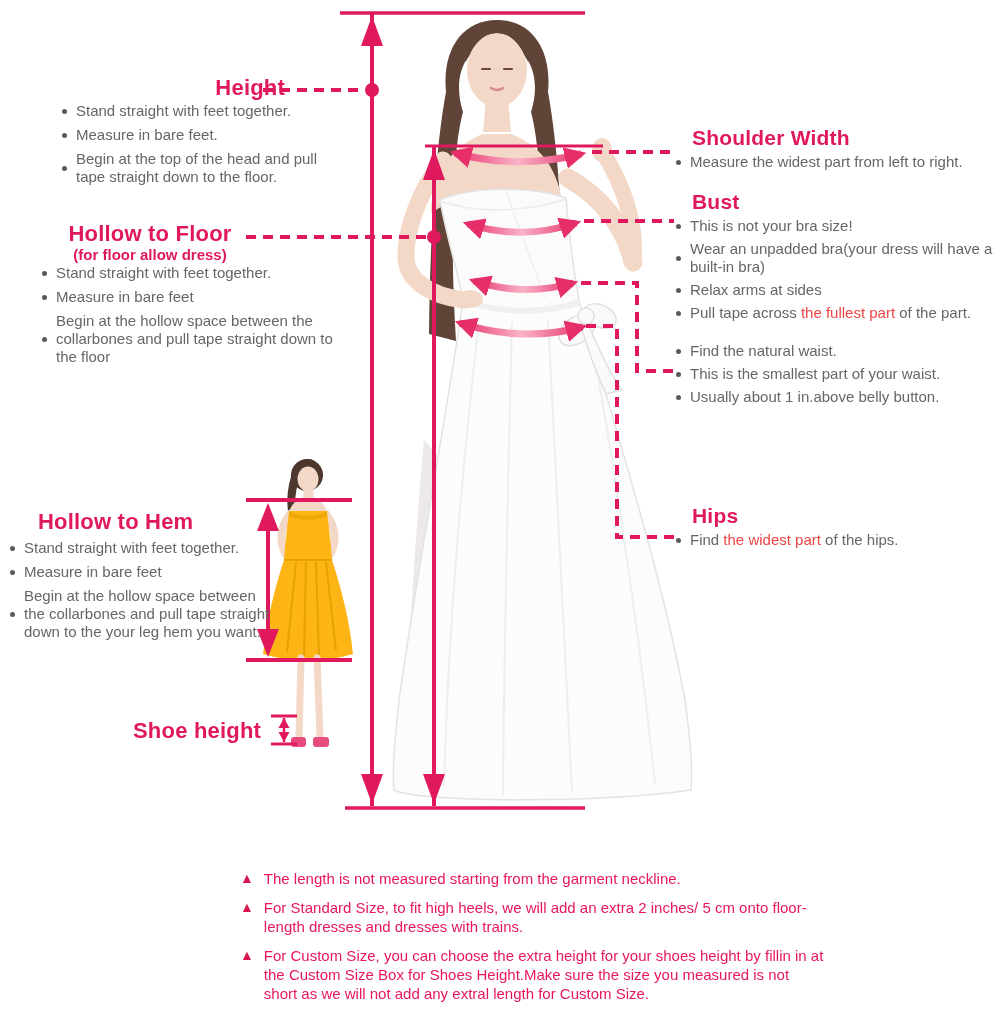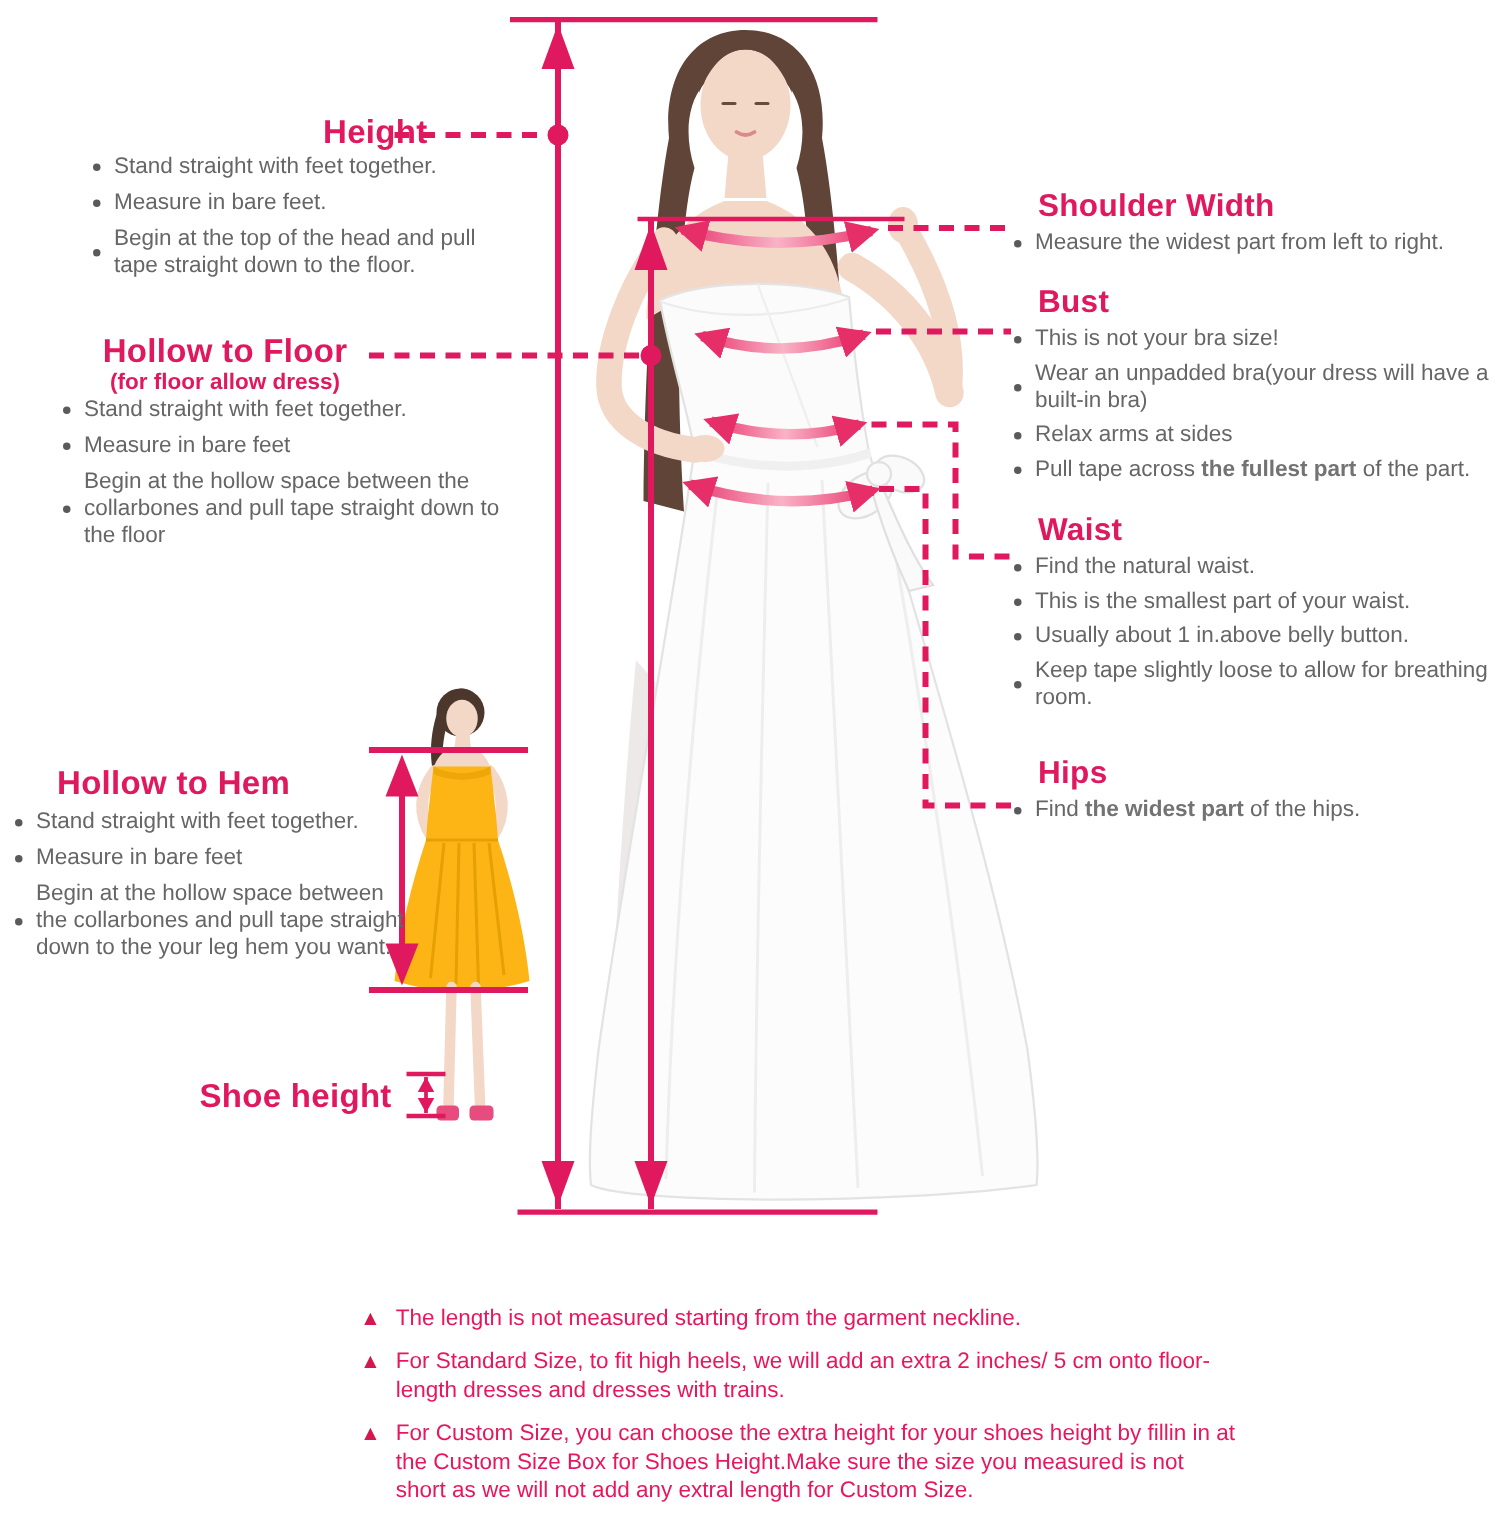--- a/index.html
+++ b/index.html
@@ -13,21 +13,21 @@
     position:absolute; color:#e0195e; font-weight:bold; font-size:22px;
     line-height:24px; white-space:nowrap; letter-spacing:0.2px;
   }
   .rtitle { font-size:21px; }
   .subtitle { color:#e0195e; font-size:15px; font-weight:bold; line-height:17px; }
 
   .bullets { position:absolute; }
   .bullet { display:flex; align-items:center; gap:9px; margin-bottom:6px; }
   .dot { flex:0 0 auto; width:5px; height:5px; border-radius:50%; background:#5a5a5a; }
   .btext { color:#666666; font-size:15px; line-height:18px; }
-  .hl { color:#737373; font-weight:bold; }
+  .hl { color:#ef4444; font-weight:normal; }
 
   .rsec { position:absolute; left:668px; width:332px; }
   .rsec .title-line { padding-left:24px; margin-bottom:3px; }
   .rsec .bullet { margin-left:8px; margin-bottom:5px; }
 
   .center-block { position:absolute; text-align:center; }
 
   .notes { position:absolute; left:240px; top:869px; width:584px; }
   .note { display:flex; align-items:flex-start; gap:10px; margin-bottom:10px; }
   .tri { flex:0 0 auto; color:#d6174f; font-size:14px; line-height:19px; }
@@ -248,36 +248,31 @@
         <span class="dot"></span>
         <span class="btext">Relax arms at sides</span>
       </div>
     <div class="bullet">
         <span class="dot"></span>
         <span class="btext"><span>Pull tape across </span><span class="hl">the fullest part</span><span> of the part.</span></span>
       </div>
   </div>
 
   <div class="rsec" style="top:342px;">
-    <div class="title rtitle title-line" style="position:static;">Waist</div>
     <div class="bullet">
         <span class="dot"></span>
         <span class="btext">Find the natural waist.</span>
       </div>
     <div class="bullet">
         <span class="dot"></span>
         <span class="btext">This is the smallest part of your waist.</span>
       </div>
     <div class="bullet">
         <span class="dot"></span>
         <span class="btext">Usually about 1 in.above belly button.</span>
-      </div>
-    <div class="bullet">
-        <span class="dot"></span>
-        <span class="btext">Keep tape slightly loose to allow for breathing room.</span>
       </div>
   </div>
 
   <div class="rsec" style="top:504px;">
     <div class="title rtitle title-line" style="position:static;">Hips</div>
     <div class="bullet">
         <span class="dot"></span>
         <span class="btext"><span>Find </span><span class="hl">the widest part</span><span> of the hips.</span></span>
       </div>
   </div>

